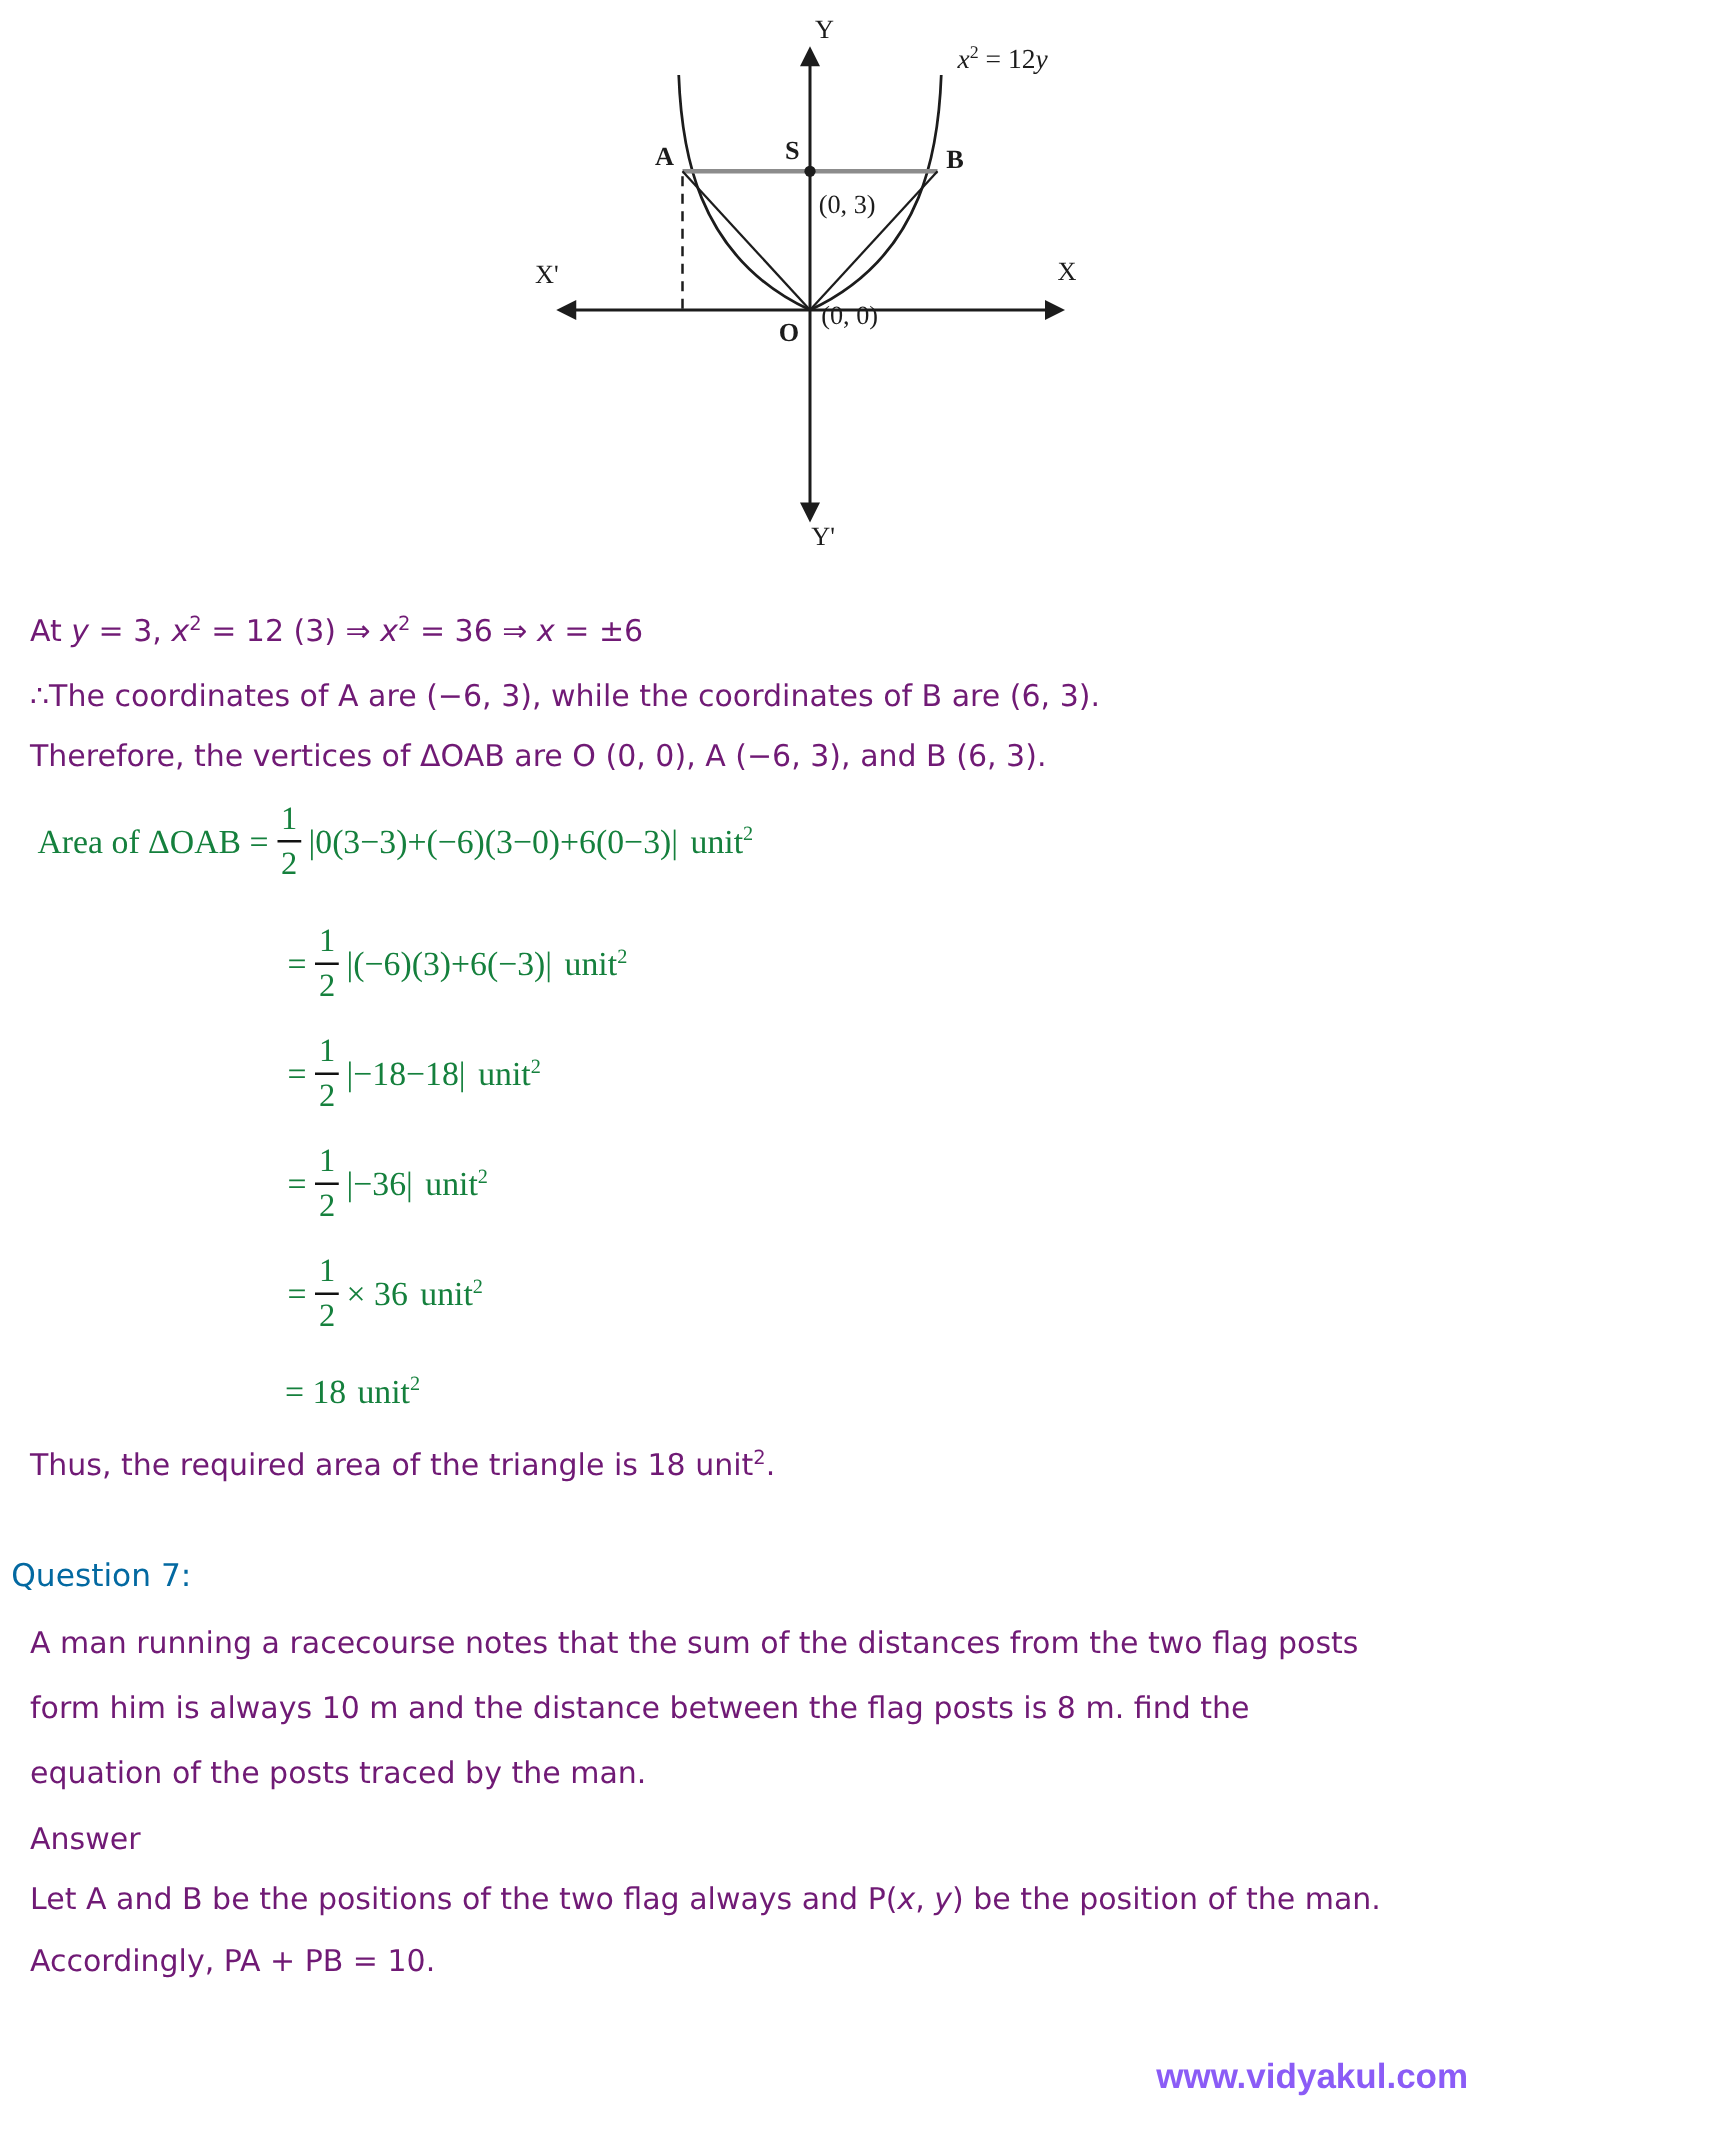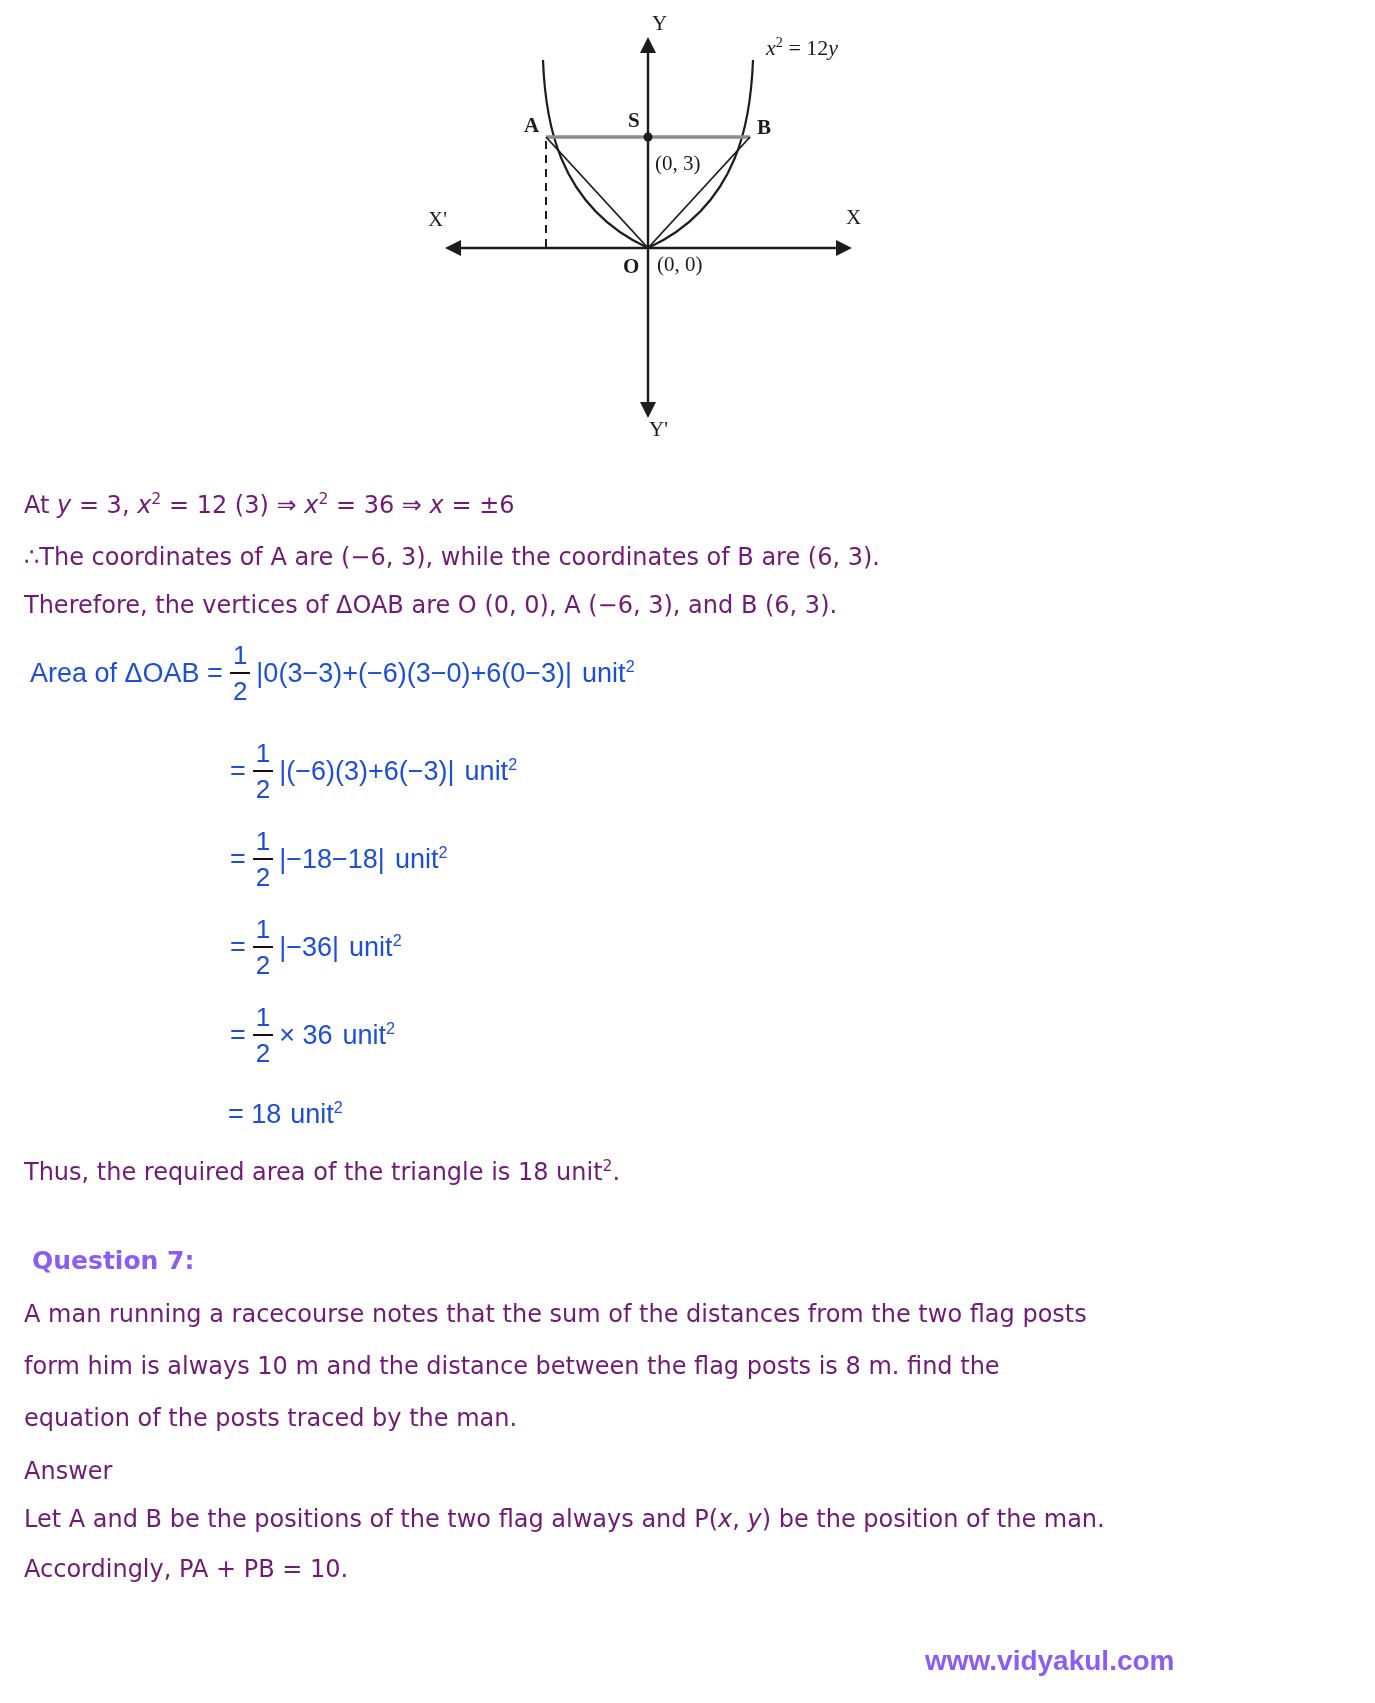--- a/index.html
+++ b/index.html
@@ -21,33 +21,33 @@
   .eq-label sup { font-size:0.65em; }
   
   .bodyline {
     position:absolute; left:24px; font-size:24px; line-height:32px;
     white-space:nowrap; color:#701a75;
   }
   .bodyline sup { font-size:0.65em; }
   .it { font-style:italic; }
   
   .mathline {
-    position:absolute; font-family:Liberation Sans, sans-serif; font-size:27px;
-    color:#1d4ed8; display:flex; align-items:center; white-space:nowrap;text-align:center;
+    position:absolute; font-family:Liberation Serif, serif; font-size:27px;
+    color:#15803d; display:flex; align-items:center; white-space:nowrap;text-align:center;
   }
   .mathline .lead { margin-right:7px; }
   .frac { display:inline-flex; flex-direction:column; align-items:center; line-height:1; margin-right:6px; }
   .frac .num { font-size:26px; padding:0 3px 4px; }
   .frac .den { font-size:26px; border-top:2px solid #111; padding:4px 3px 0; }
   .mbody { }
   .munit { margin-left:10px; }
   .munit sup { font-size:0.6em; }
   
   .q-heading {
-    position:absolute; left:32px; font-size:25px; font-weight:bold; color:#8b5cf6;
+    position:absolute; left:9px; font-size:25px; font-weight:normal; color:#0369a1;
     white-space:nowrap;
   }
   
   .footer-link {
     position:absolute; left:925px; top:1645px; font-family:"Liberation Sans", sans-serif;
     font-size:28px; font-weight:bold; color:#8b5cf6; white-space:nowrap;
   }
 </style>
 </head>
 <body>
@@ -79,21 +79,21 @@
     <span class="dlabel" style="left:252px; top:8px;">Y</span>
     <span class="dlabel" style="left:249px; top:414px;">Y'</span>
     <span class="dlabel" style="left:28px; top:204px;">X'</span>
     <span class="dlabel" style="left:446px; top:202px;">X</span>
     <span class="dlabel eq-label" style="left:366px; top:30px;font-family:Liberation Serif, serif;"><i>x</i><sup>2</sup><span> = 12</span><i>y</i></span>
     <span class="dlabel pt" style="left:124px; top:110px;">A</span>
     <span class="dlabel pt" style="left:357px; top:112px;">B</span>
     <span class="dlabel pt" style="left:228px; top:105px;">S</span>
     <span class="dlabel" style="left:255px; top:103px;margin-top:45px;">(0, 3)</span>
     <span class="dlabel pt" style="left:223px; top:251px;">O</span>
-    <span class="dlabel" style="left:257px; top:249px;">(0, 0)</span>
+    <span class="dlabel" style="left:257px; top:237px;">(0, 0)</span>
   </div>
 
   <div class="bodyline" style="top:483px;">
     <span>At </span><span class="it">y</span><span> = 3, </span><span class="it">x</span><sup>2</sup><span> = 12 (3) ⇒ </span><span class="it">x</span><sup>2</sup><span> = 36 ⇒ </span><span class="it">x</span><span> = ±6</span>
   </div>
 
   <div class="bodyline" style="top:541px;">∴The coordinates of A are (−6, 3), while the coordinates of B are (6, 3).</div>
   <div class="bodyline" style="top:589px;">Therefore, the vertices of ΔOAB are O (0, 0), A (−6, 3), and B (6, 3).</div>
 
   <div class="mathline" style="top:642px; left:30px;">

